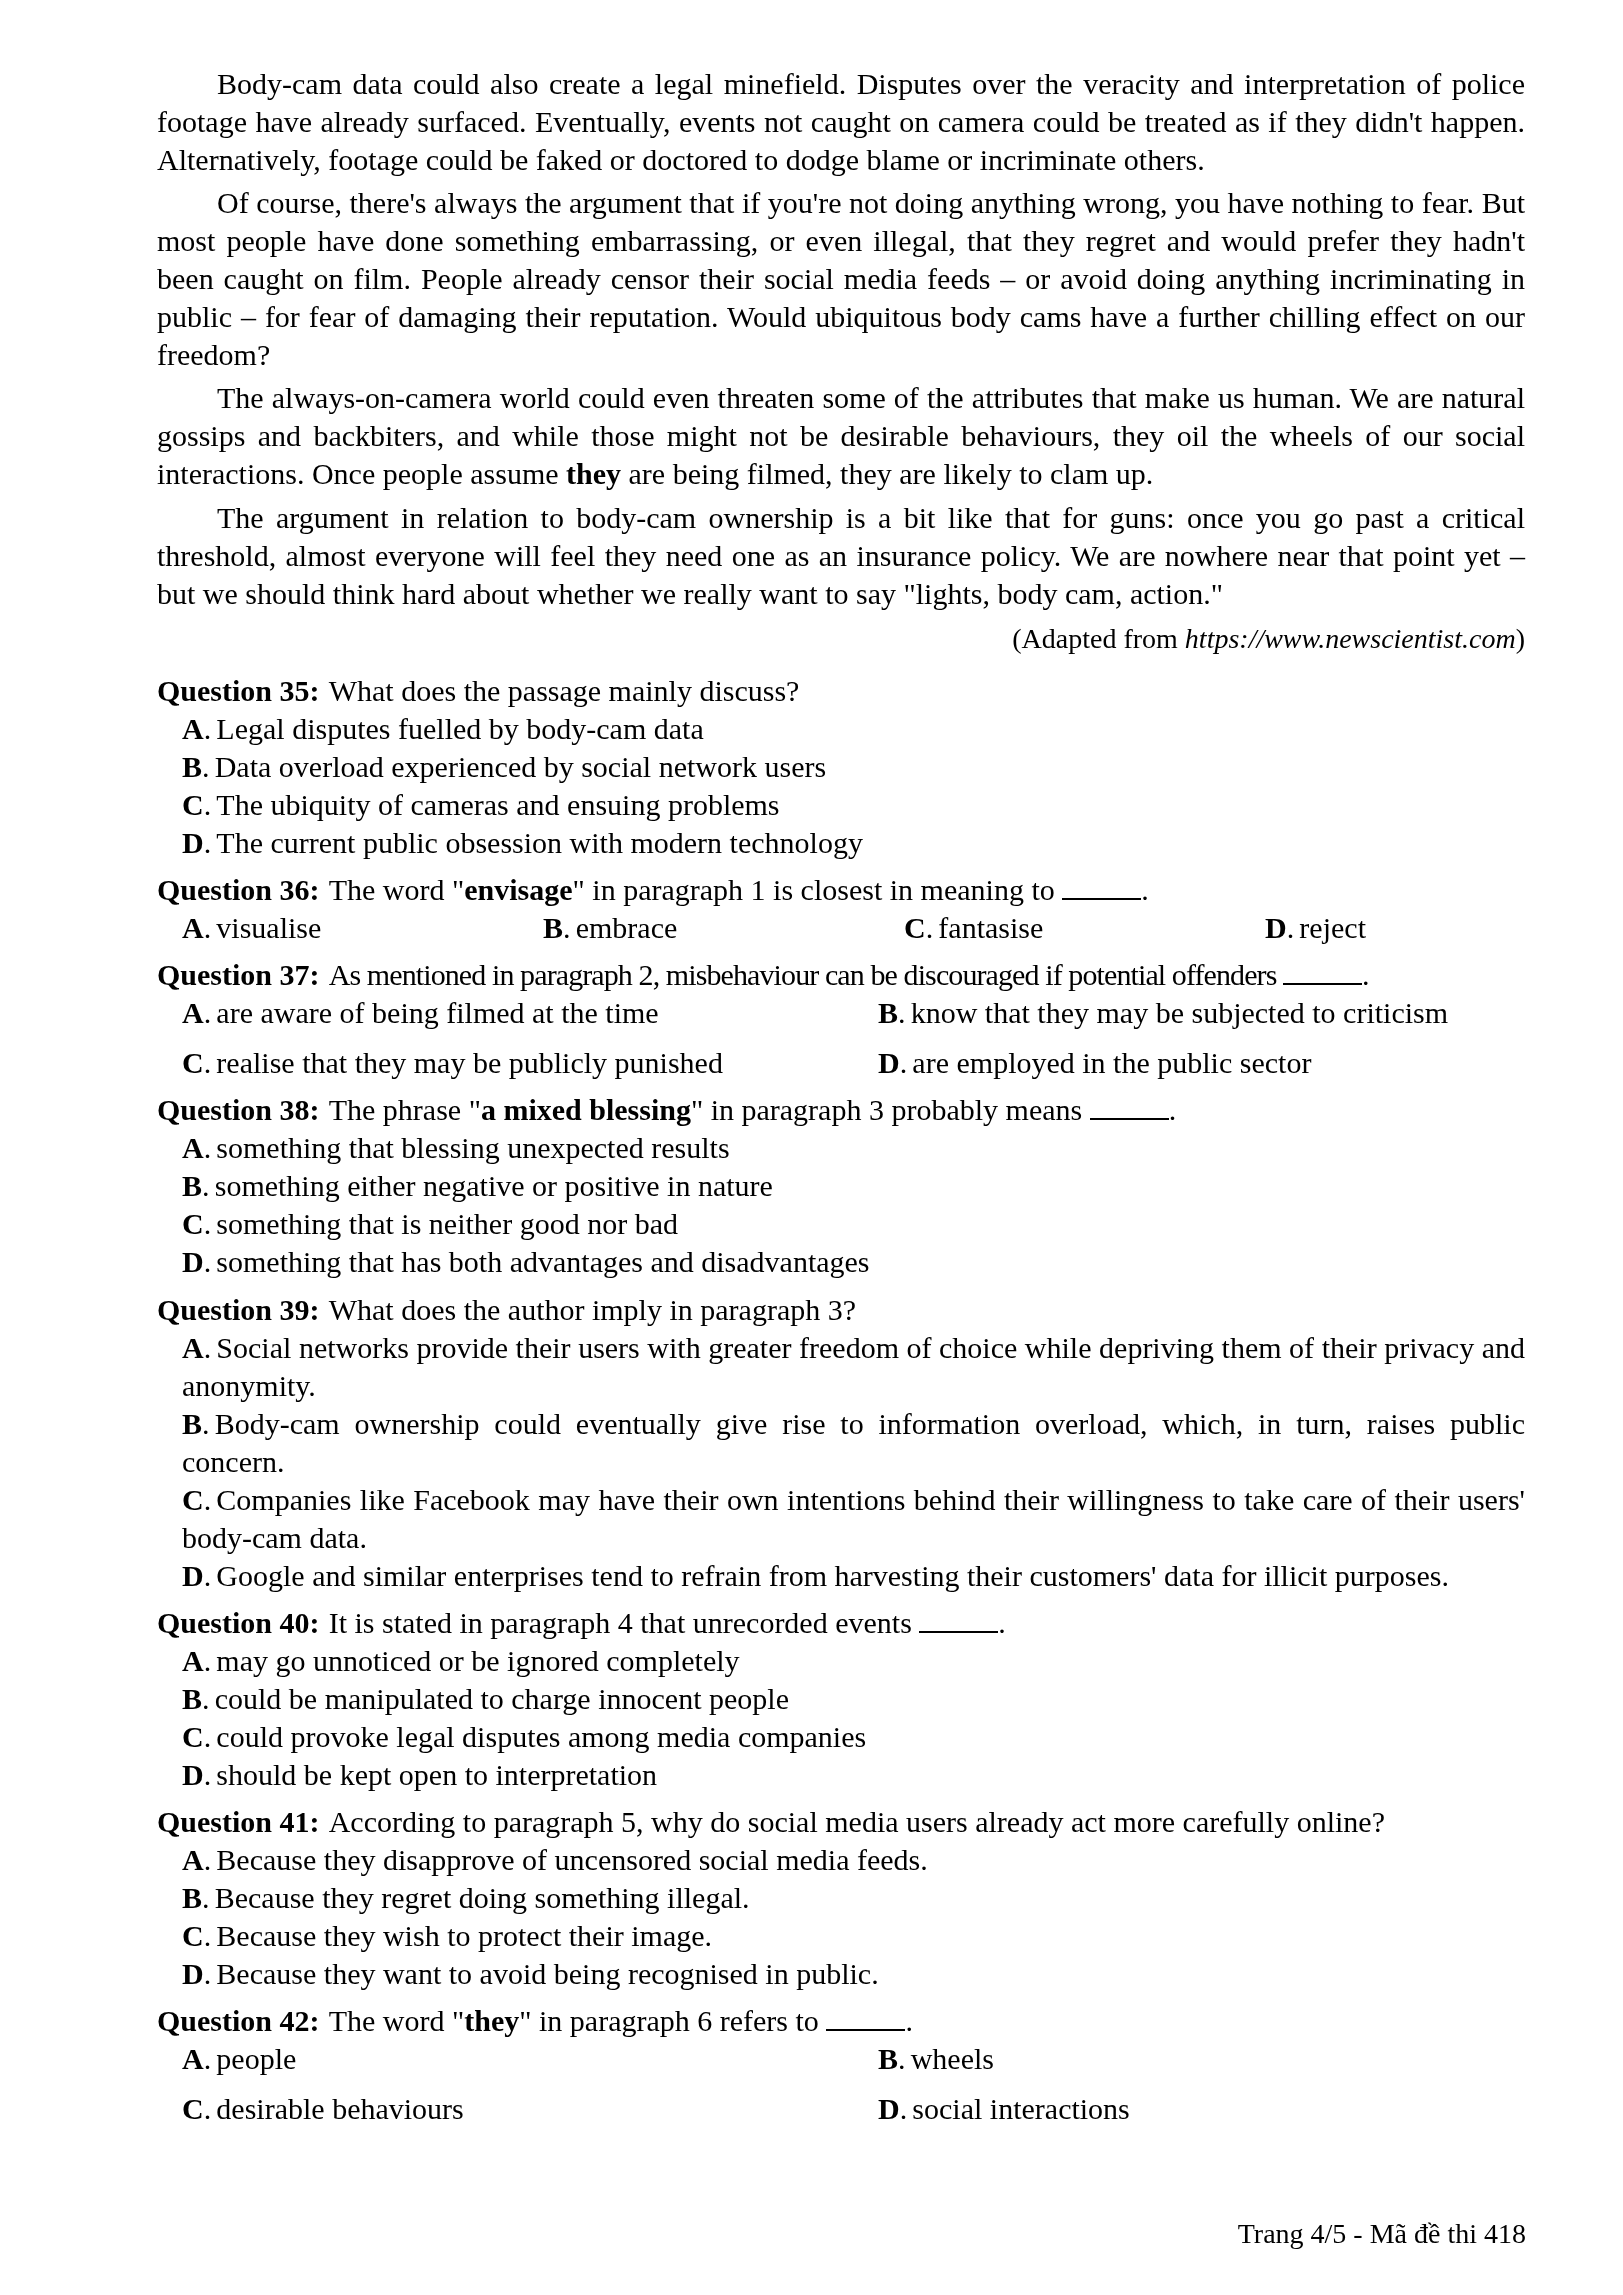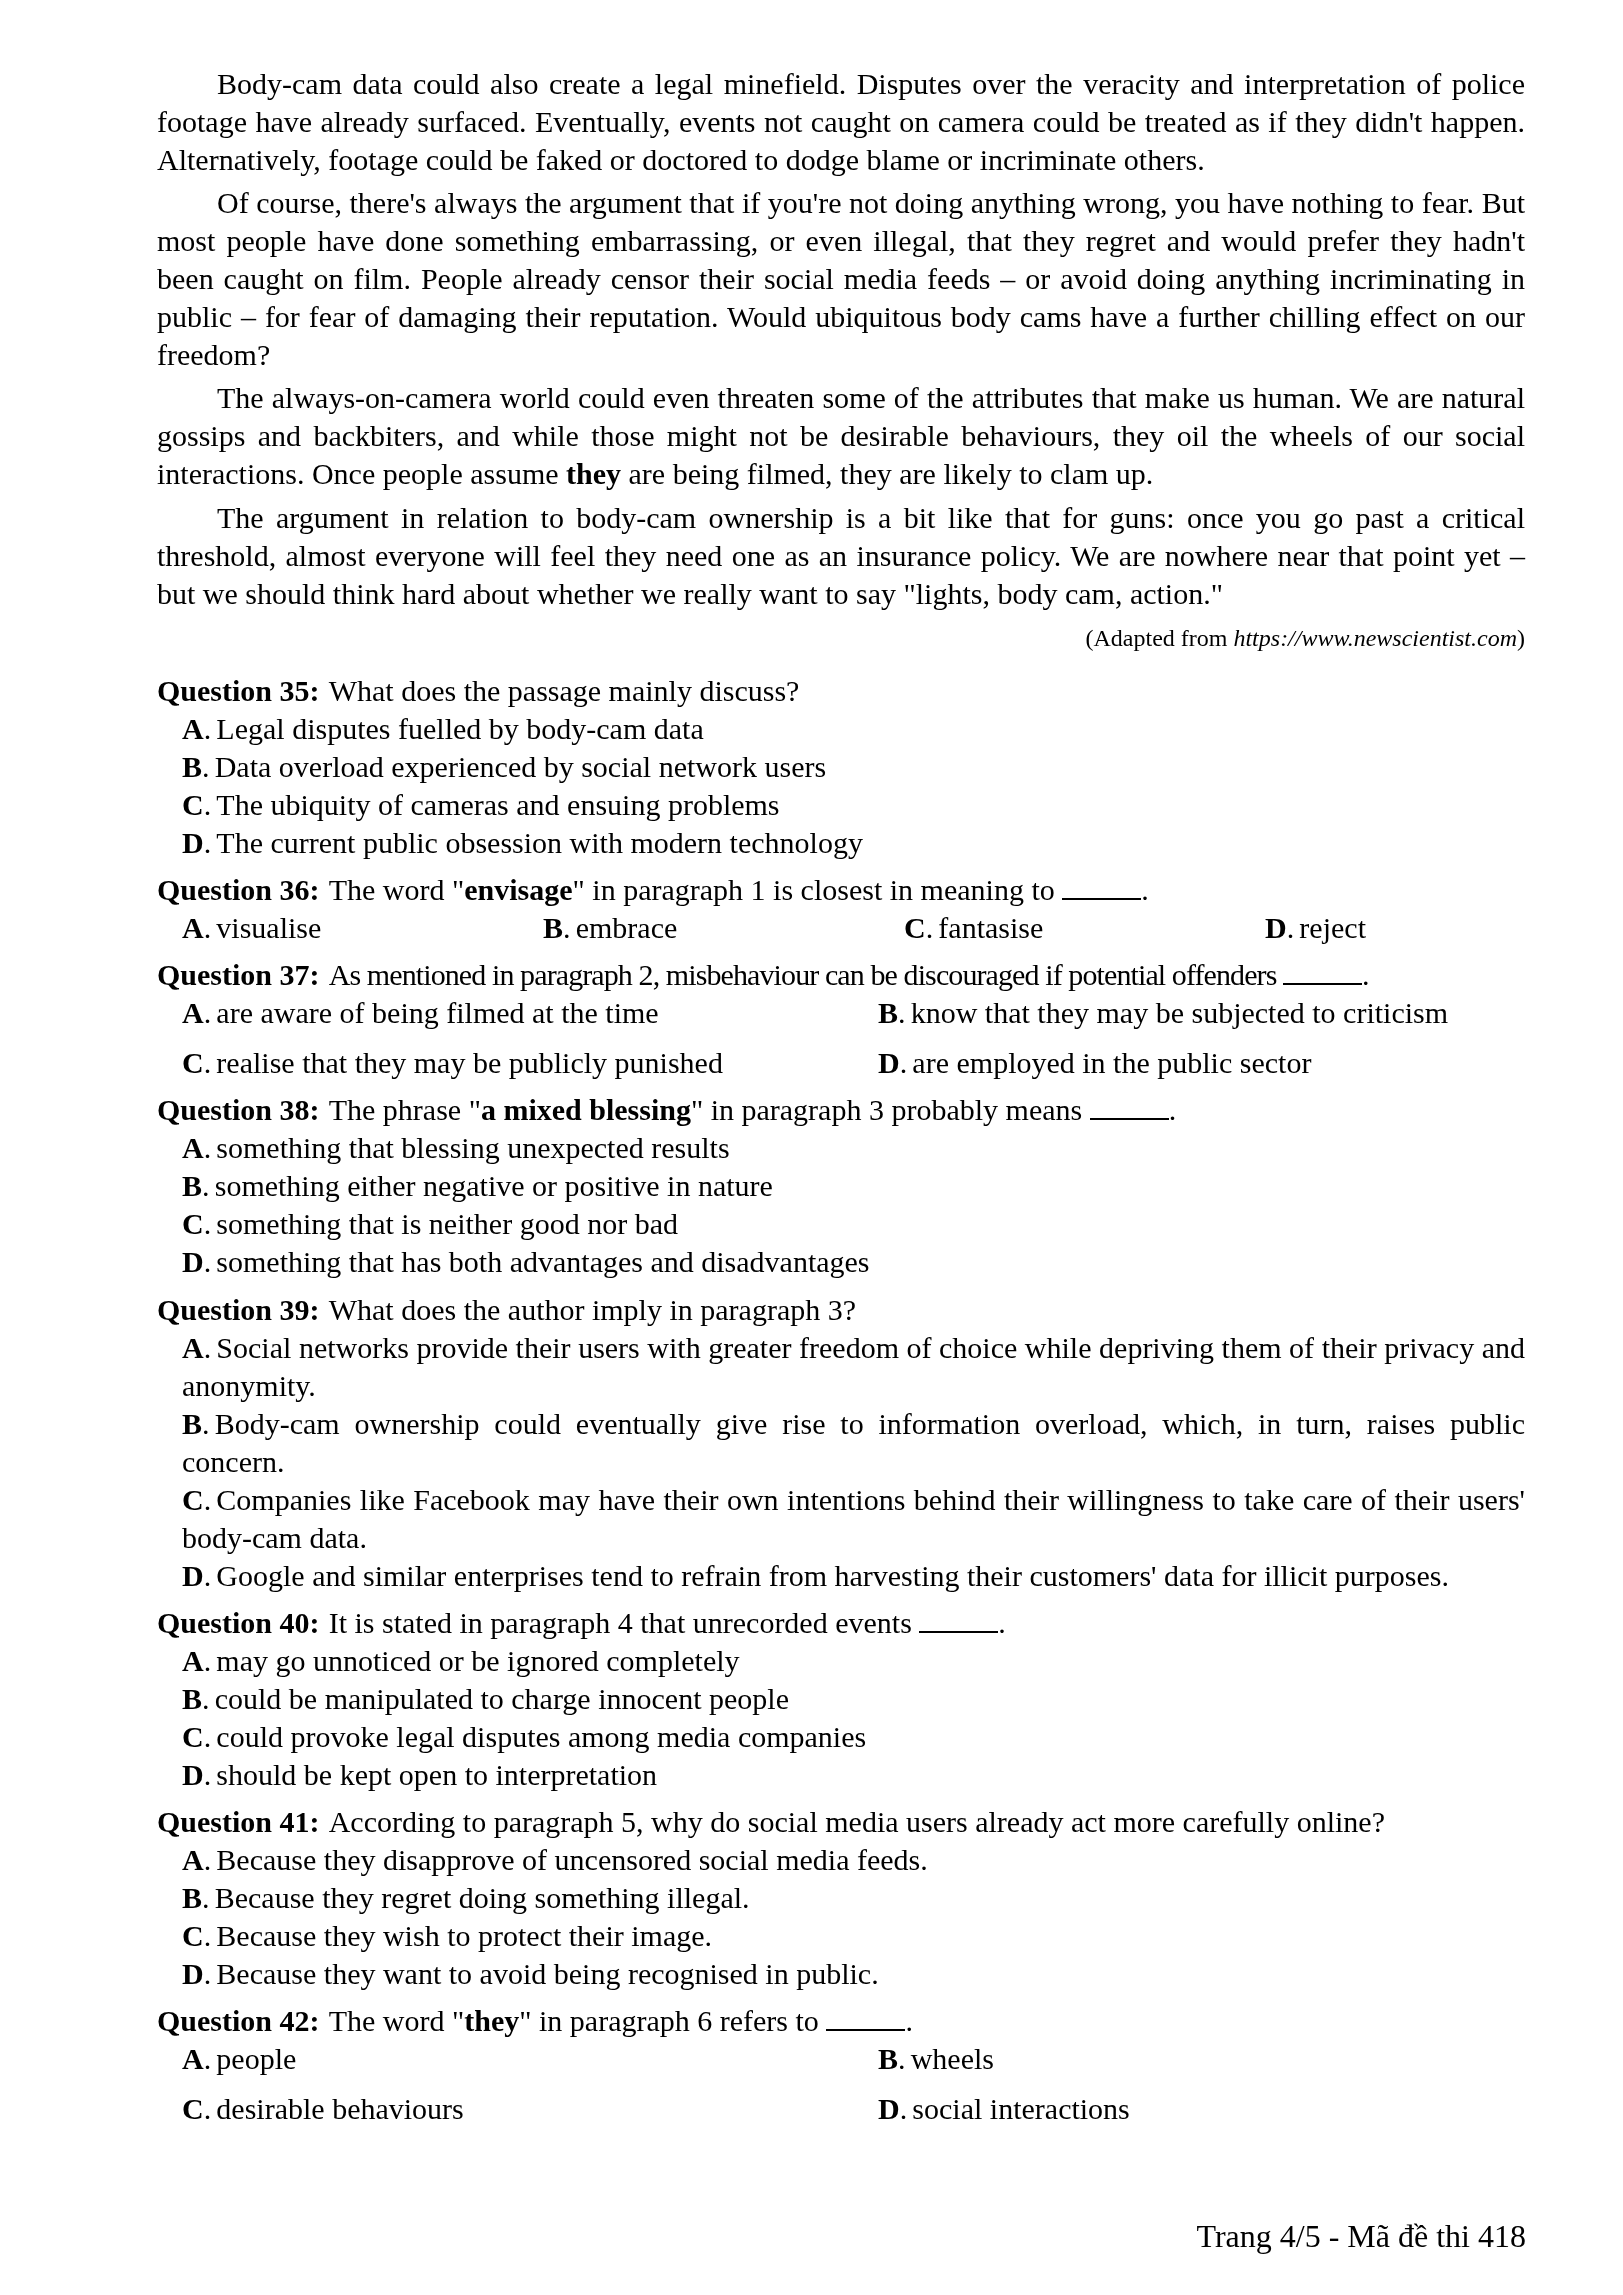--- a/index.html
+++ b/index.html
@@ -8,40 +8,40 @@
     font-family: "Liberation Serif", "DejaVu Serif", serif;
     color: #000000;
     font-size: 30px;
   }
   .page { position: absolute; left: 157px; top: 65px; width: 1368px; }
   .para {
     text-align: justify; text-indent: 60px; line-height: 38px;
     margin: 0 0 5.2px 0;
   }
   .source {
-    text-align: right; font-size: 24px; line-height: 33px; margin: 9.2px 0 17px 0;
+    text-align: right; font-size: 28px; line-height: 33px; margin: 9.2px 0 17px 0;
   }
   .source .url { font-style: italic; }
   .question { margin: 0 0 9.2px 0; }
   .q-stem { line-height: 38px; }
   .q-label { font-weight: bold; }
   .q-text { margin-left: 9.2px; }
   .q-text.condensed { letter-spacing: -0.9px; }
   .kw { font-weight: bold; text-decoration-thickness: 3.3px; text-underline-offset: 3.9px; }
   .blank { display: inline-block; width: 79px; border-bottom: 2px solid #000; height: 25px; vertical-align: baseline; }
   .opts-1 .opt { padding-left: 25px; line-height: 38px; text-align: justify; }
   .opts-1.wrap .opt { padding-left: 25px; }
   .opts-2 { display: grid; grid-template-columns: 684px 684px; gap: 12px; }
   .opts-2 .opt { padding-left: 25px; line-height: 38px; white-space: nowrap; }
   .opts-4 { display: grid; grid-template-columns: 342px 342px 342px 341px; gap: 19px; }
   .opts-4 .opt { padding-left: 25px; line-height: 38px; white-space: nowrap; }
   .opt-letter { font-weight: bold; }
   .opt-dot { margin-right: 5.2px; }
   .footer {
-    position: absolute; right: 97px; top: 2218px; font-size: 32px;
+    position: absolute; right: 97px; top: 2218px; font-size: 28px;
   }
 </style>
 </head>
 <body>
 
 <div class="page">
 
   <div>
     <p class="para">Body-cam data could also create a legal minefield. Disputes over the veracity and interpretation of police footage have already surfaced. Eventually, events not caught on camera could be treated as if they didn't happen. Alternatively, footage could be faked or doctored to dodge blame or incriminate others.</p>
     <p class="para">Of course, there's always the argument that if you're not doing anything wrong, you have nothing to fear. But most people have done something embarrassing, or even illegal, that they regret and would prefer they hadn't been caught on film. People already censor their social media feeds – or avoid doing anything incriminating in public – for fear of damaging their reputation. Would ubiquitous body cams have a further chilling effect on our freedom?</p>

